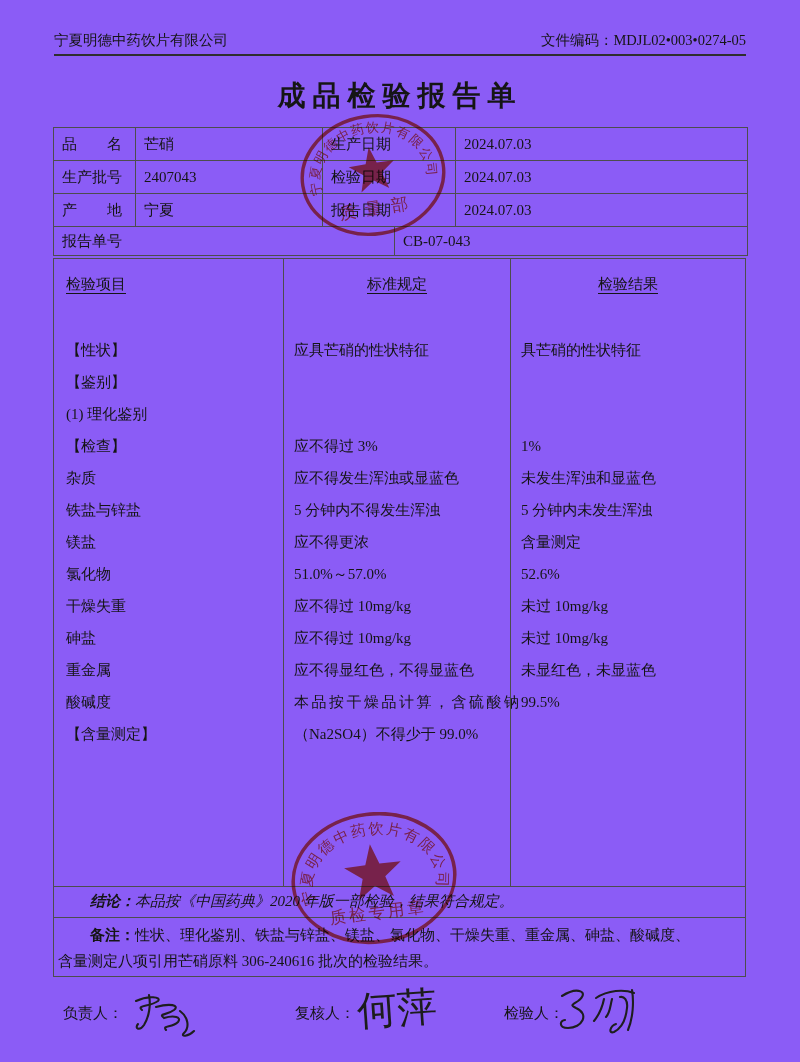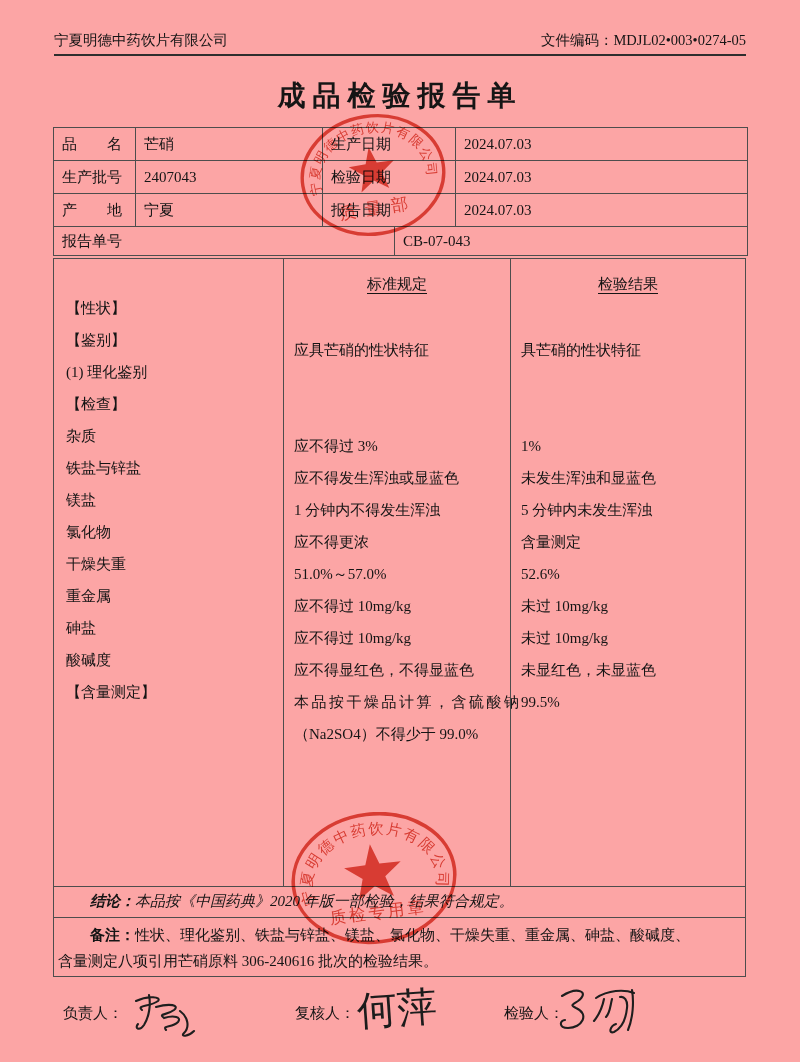--- a/index.html
+++ b/index.html
@@ -1,16 +1,16 @@
 <!DOCTYPE html>
 <html><head>
 <meta charset="utf-8">
 <style>
   html,body{margin:0;padding:0;background:#ffffff;}
-  .page{position:relative;width:800px;height:1062px;background:#fca5a5;overflow:hidden;
+  .page{position:relative;width:800px;height:1062px;background:#8b5cf6;overflow:hidden;
         font-family:"Liberation Serif","DejaVu Serif",serif;color:#151515;}
   
   .hdr{position:absolute;left:54px;top:31px;width:692px;display:flex;
        justify-content:space-between;font-size:14.5px;}
   .hdr-rule{position:absolute;left:54px;top:54px;width:692px;height:2px;background:#2e2e2e;}
   .title{position:absolute;left:0;top:77px;width:100%;text-align:center;
          font-size:28px;font-weight:bold;letter-spacing:7px;}
   
   .info-wrap{position:absolute;left:53px;top:127px;width:693px;border:1px solid #4d4d4d;
              font-size:15px;box-sizing:content-box;}
@@ -86,46 +86,47 @@
         <div class="cell">2024.07.03</div>
       </div>
     <div class="rep-grid">
       <div class="cell">报告单号</div>
       <div class="cell">CB-07-043</div>
     </div>
   </div>
 
   <div class="mt">
     <div class="mt-col mt-col1">
+      <div class="mt-head"><span class="ul">检验项目</span></div>
       <div class="mt-lines">
           <div class="mt-line">【性状】</div>
           <div class="mt-line">【鉴别】</div>
           <div class="mt-line">(1) 理化鉴别</div>
           <div class="mt-line">【检查】</div>
           <div class="mt-line">杂质</div>
           <div class="mt-line">铁盐与锌盐</div>
           <div class="mt-line">镁盐</div>
           <div class="mt-line">氯化物</div>
           <div class="mt-line">干燥失重</div>
+          <div class="mt-line">砷盐</div>
           <div class="mt-line">重金属</div>
-          <div class="mt-line">砷盐</div>
           <div class="mt-line">酸碱度</div>
           <div class="mt-line">【含量测定】</div>
           <div class="mt-line"></div>
         </div>
     </div>
     <div class="mt-col mt-col2">
       <div class="mt-head"><span class="ul">标准规定</span></div>
       <div class="mt-lines">
           <div class="mt-line">应具芒硝的性状特征</div>
           <div class="mt-line"></div>
           <div class="mt-line"></div>
           <div class="mt-line">应不得过 3%</div>
           <div class="mt-line">应不得发生浑浊或显蓝色</div>
-          <div class="mt-line">1 分钟内不得发生浑浊</div>
+          <div class="mt-line">5 分钟内不得发生浑浊</div>
           <div class="mt-line">应不得更浓</div>
           <div class="mt-line">51.0%～57.0%</div>
           <div class="mt-line">应不得过 10mg/kg</div>
           <div class="mt-line">应不得过 10mg/kg</div>
           <div class="mt-line">应不得显红色，不得显蓝色</div>
           <div class="mt-line sp">本品按干燥品计算，含硫酸钠</div>
           <div class="mt-line">（Na2SO4）不得少于 99.0%</div>
         </div>
     </div>
     <div class="mt-col mt-col3">

